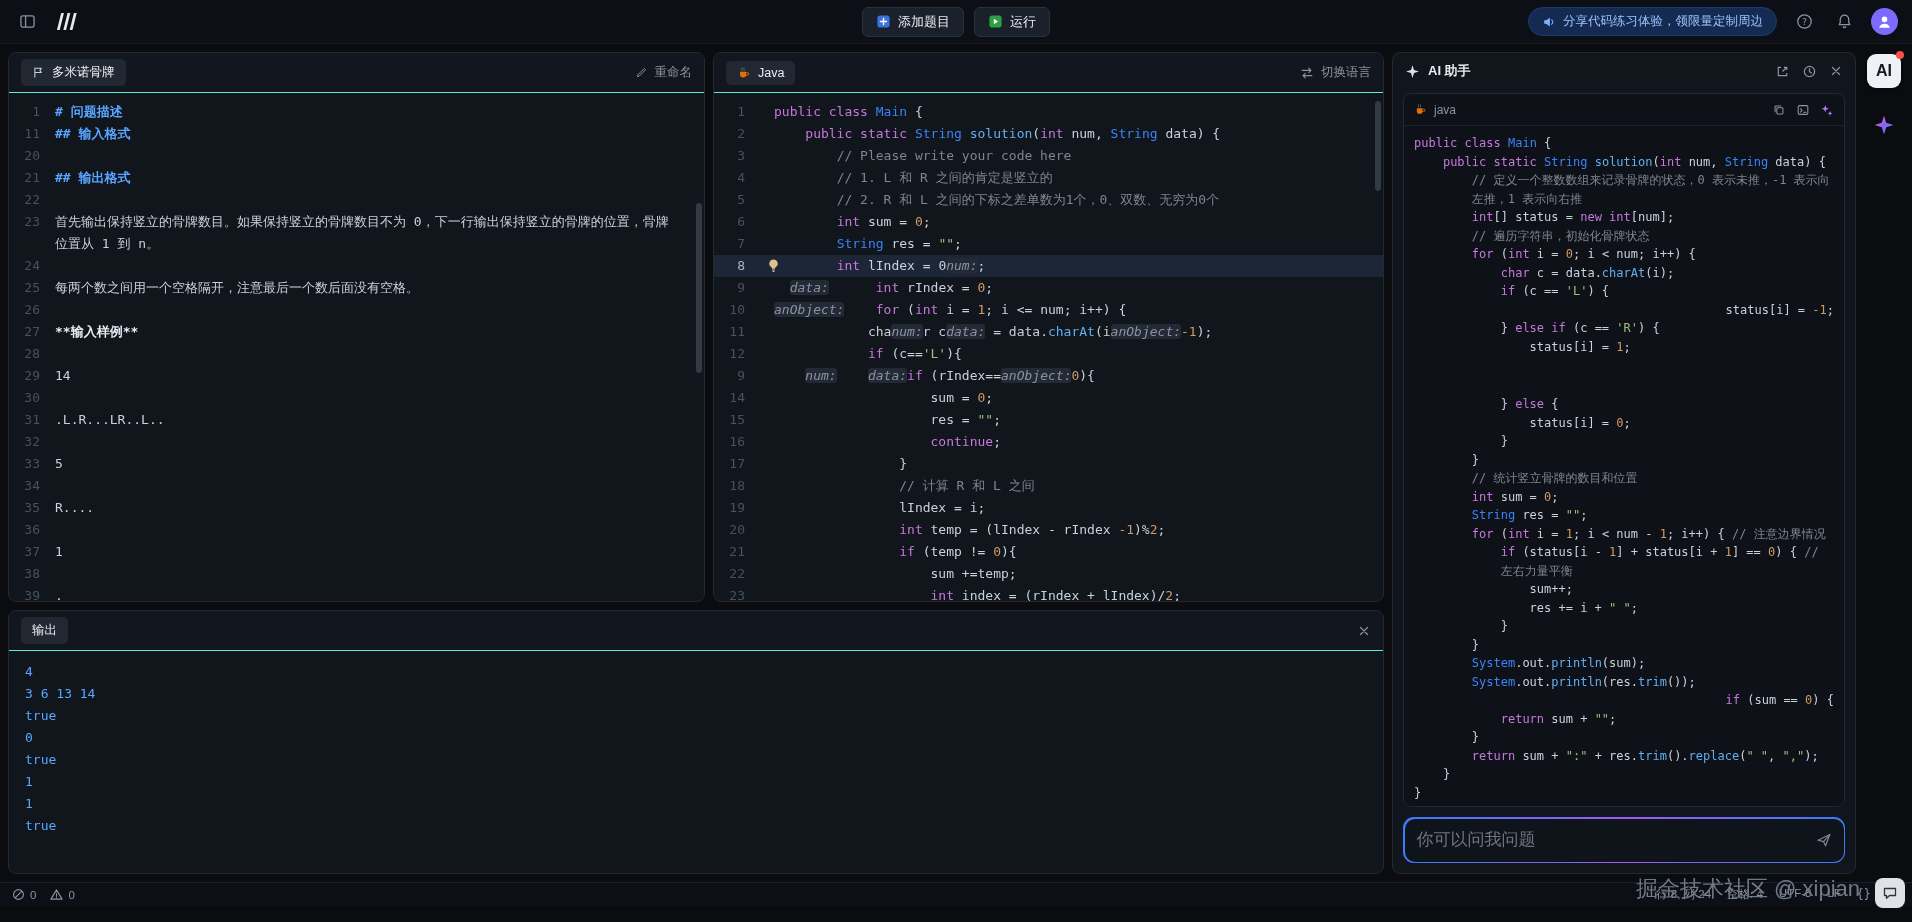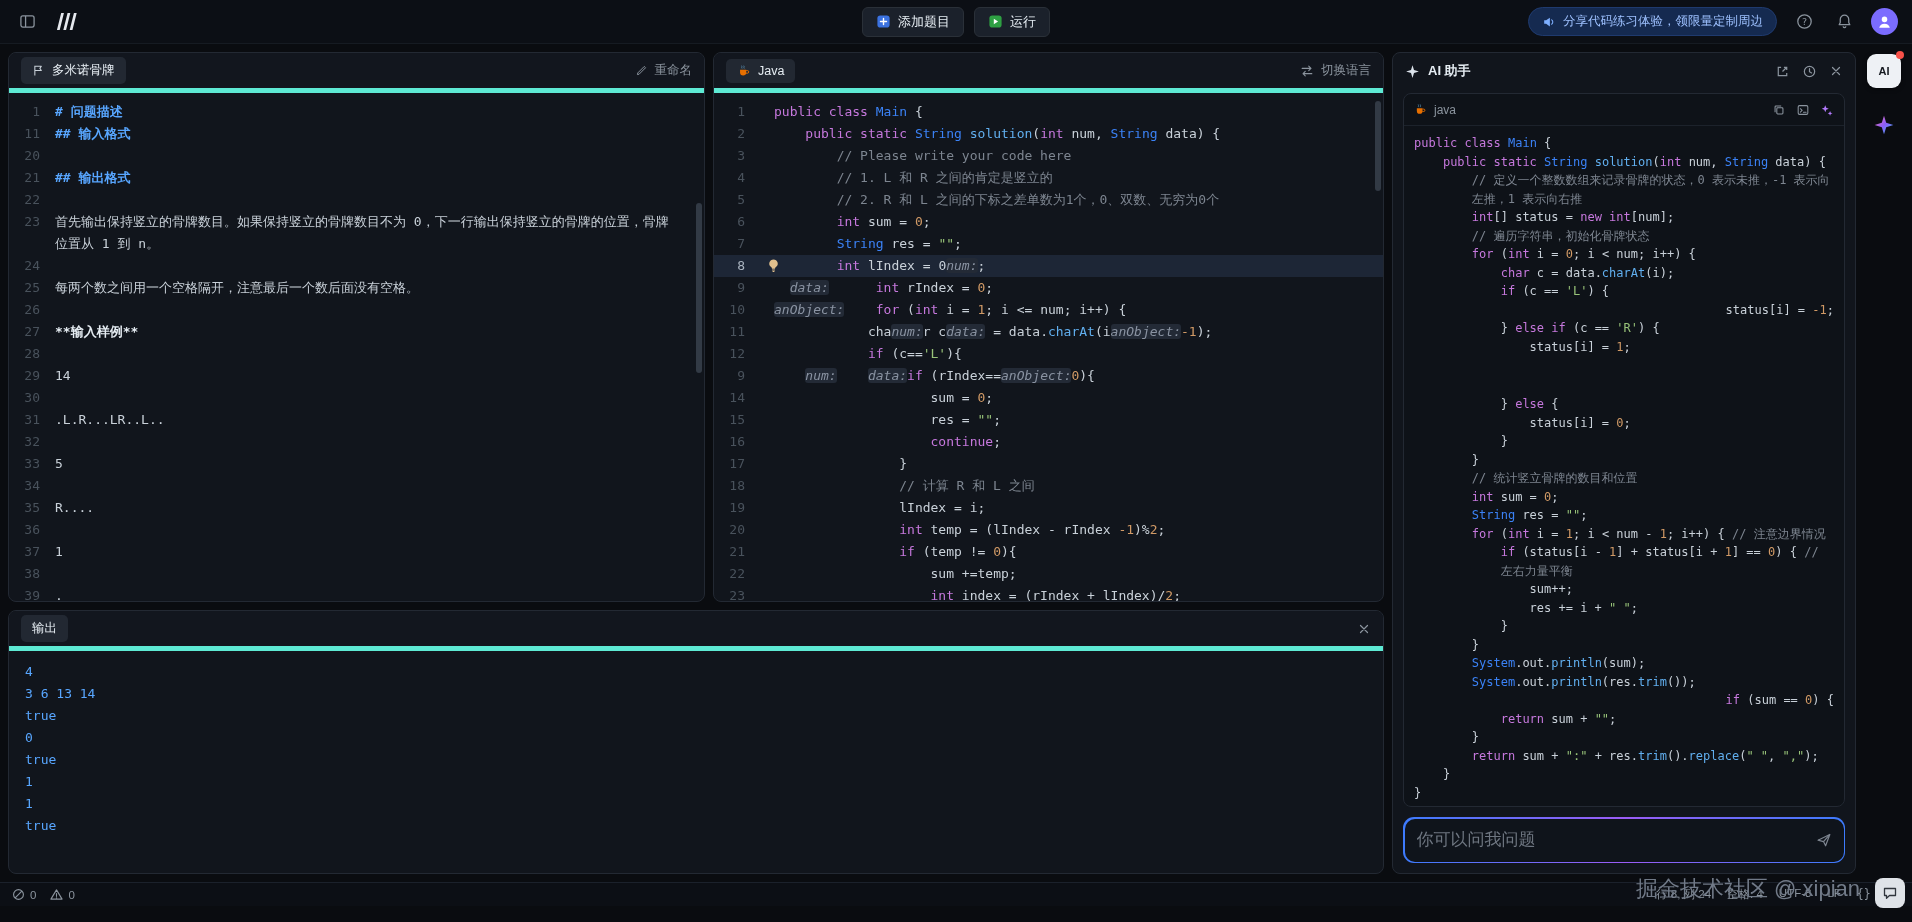--- a/index.html
+++ b/index.html
@@ -20,21 +20,21 @@
   
   .workspace{display:flex;gap:8px;padding:8px;height:838px}
   .left-main{flex:1 1 auto;display:flex;flex-direction:column;gap:8px;min-width:0}
   .top-row{flex:1;display:flex;gap:8px;min-height:0}
   .panel{background:#11151c;border:1px solid #232933;border-radius:8px;overflow:hidden;display:flex;flex-direction:column;position:relative}
   .problem-panel{width:697px;flex:0 0 697px}
   .editor-panel{flex:1;min-width:0}
   .output-panel{flex:0 0 264px}
   .ai-panel{width:464px;flex:0 0 464px}
   .right-strip{width:40px;flex:0 0 40px;display:flex;flex-direction:column;align-items:center;padding-top:2px;gap:26px}
-  .panel-head{height:40px;flex:0 0 40px;display:flex;align-items:center;padding:0 12px;border-bottom:5px solid #5eead4;background:#12161e}
+  .panel-head{height:40px;flex:0 0 40px;display:flex;align-items:center;padding:0 12px;border-bottom:1px solid #5eead4;background:#12161e}
   .chip{display:flex;align-items:center;gap:7px;background:#222832;border-radius:5px;padding:5px 11px;font-size:12.5px;color:#e6edf3;cursor:pointer}
   .head-right{margin-left:auto;display:flex;align-items:center;gap:7px;color:#8b949e;font-size:12.5px;cursor:pointer}
   
   .md-body{flex:1;overflow:hidden;padding:8px 0 0 0;font-family:"DejaVu Sans Mono",monospace;font-size:13px;line-height:22px}
   .md-row{display:flex}
   .gutter{flex:0 0 46px;text-align:right;padding-right:15px;color:#49525c;user-select:none}
   .md-text{white-space:pre-wrap;flex:1;padding-right:26px;color:#c9d1d9;min-height:22px;word-break:break-all}
   .md-text.h{color:#58a6ff;font-weight:bold}
   .md-text.b{color:#e6edf3;font-weight:bold}
   
@@ -60,21 +60,21 @@
   .code-card{flex:1;min-height:0;border:1px solid #232933;border-radius:8px;background:#0e1218;display:flex;flex-direction:column;overflow:hidden}
   .code-card-head{height:32px;flex:0 0 32px;display:flex;align-items:center;gap:7px;padding:0 10px;border-bottom:1px solid #1c222b;color:#8b949e;font-size:12px}
   .code-card-body{flex:1;overflow:hidden;padding:8px 10px;font-family:"DejaVu Sans Mono",monospace;font-size:12px;line-height:18.5px;color:#c9d1d9}
   .ai-row{white-space:pre-wrap;word-break:break-all}
   .ai-input-wrap{margin-top:10px;flex:0 0 46px;border-radius:11px;padding:1.5px;background:linear-gradient(90deg,#3d7bfd,#9b5cf6,#3d7bfd)}
   .ai-input-inner{background:#0f141b;border-radius:10px;height:100%;display:flex;align-items:center;gap:8px;padding:0 12px}
   .ai-input{flex:1;background:transparent;border:none;outline:none;color:#c9d1d9;font-size:17px;font-family:inherit}
   .ai-input::placeholder{color:#6e7681}
   
   .ai-fab{width:34px;height:34px;background:#eef1f5;border-radius:9px;display:flex;align-items:center;justify-content:center;
-    font-weight:bold;color:#14181f;font-size:11px;position:relative;cursor:pointer;box-shadow:0 1px 4px rgba(0,0,0,.5)}
+    font-weight:bold;color:#14181f;font-size:16px;position:relative;cursor:pointer;box-shadow:0 1px 4px rgba(0,0,0,.5)}
   .ai-fab .dot{position:absolute;top:-3px;right:-3px;width:8px;height:8px;border-radius:50%;background:#f85149}
   
   .statusbar{height:24px;background:#0c0f15;border-top:1px solid #1b212b;display:flex;align-items:center;padding:0 12px;
     font-size:11.5px;color:#8b949e;gap:14px}
   .sb-item{display:flex;align-items:center;gap:5px;cursor:pointer}
   .sb-right{margin-left:auto;display:flex;align-items:flex-start;gap:16px}
   
   .scroll-thumb{position:absolute;right:2px;width:6px;border-radius:3px;background:#323a45;cursor:pointer}
   .watermark{position:absolute;right:52px;bottom:18px;font-size:22px;color:#717a88;z-index:50;pointer-events:none}
   .float-btn{position:absolute;right:7px;bottom:14px;width:30px;height:30px;background:#dfe3e8;border-radius:8px;

